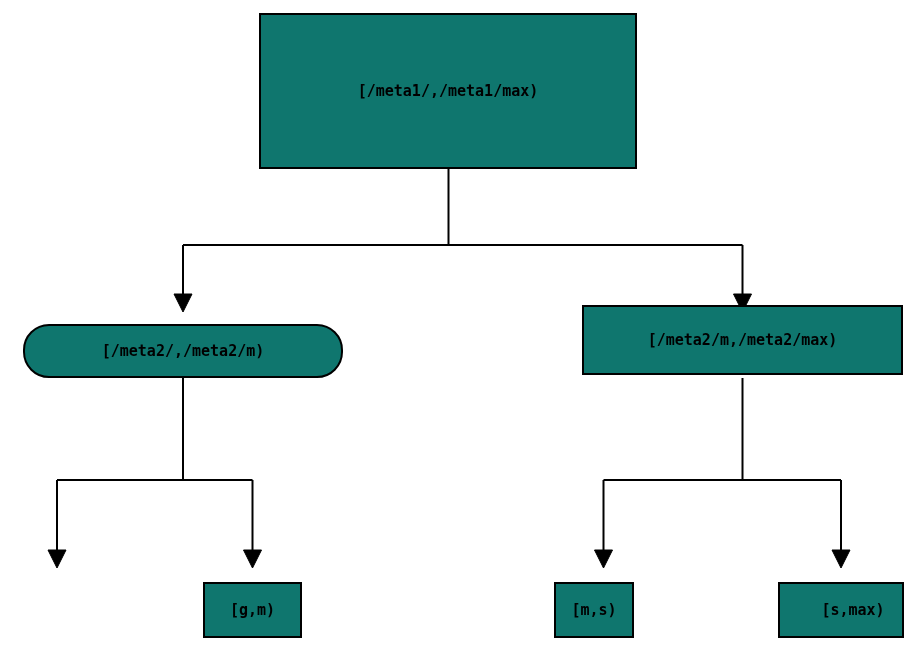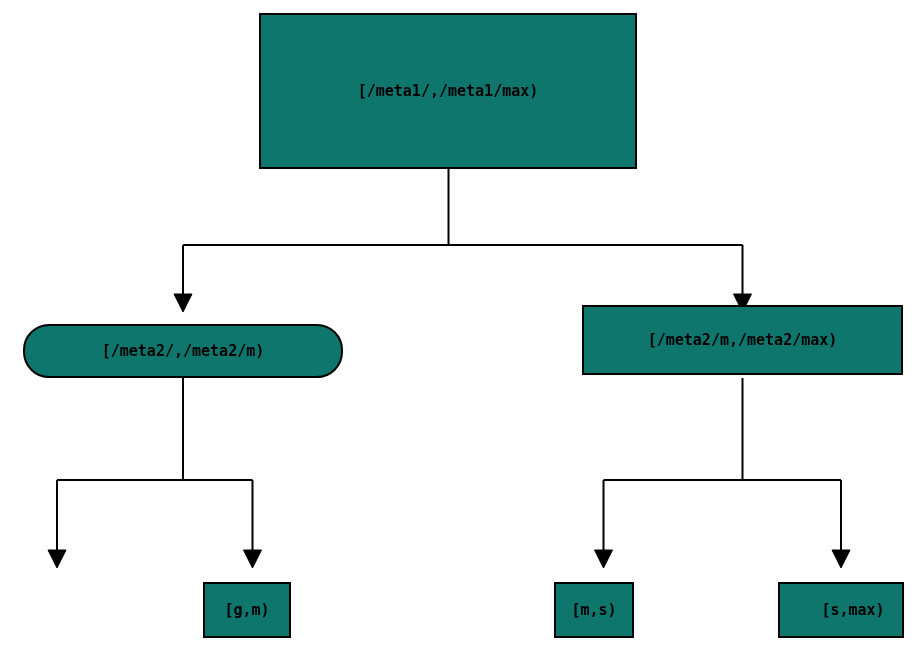--- a/index.html
+++ b/index.html
@@ -41,21 +41,21 @@
     justify-content: center;
     font-family: "DejaVu Sans Mono", "Liberation Mono", monospace;
     font-weight: bold;
     font-size: 15px;
     white-space: nowrap;
   }
   .node-root       { left: 259px; top: 13px;  width: 378px; height: 156px; }
   .node-left-mid   { left: 23px;  top: 324px; width: 320px; height: 54px; border-radius: 26px; }
   .node-right-mid  { left: 582px; top: 305px; width: 321px; height: 70px; }
   .node-leaf-ag    { left: 7px;   top: 582px; width: 100px; height: 56px; }
-  .node-leaf-gm    { left: 203px; top: 582px; width: 88px;  height: 56px; }
+  .node-leaf-gm    { left: 203px; top: 582px; width: 99px;  height: 56px; }
   .node-leaf-ms    { left: 554px; top: 582px; width: 80px;  height: 56px; }
   .node-leaf-smax  { left: 778px; top: 582px; width: 126px; height: 56px; padding-left: 24px; }
 </style>
 </head>
 <body>
 
 <div class="canvas">
 
   <svg class="edges-svg" viewBox="0 0 912 652" aria-hidden="true">
 

